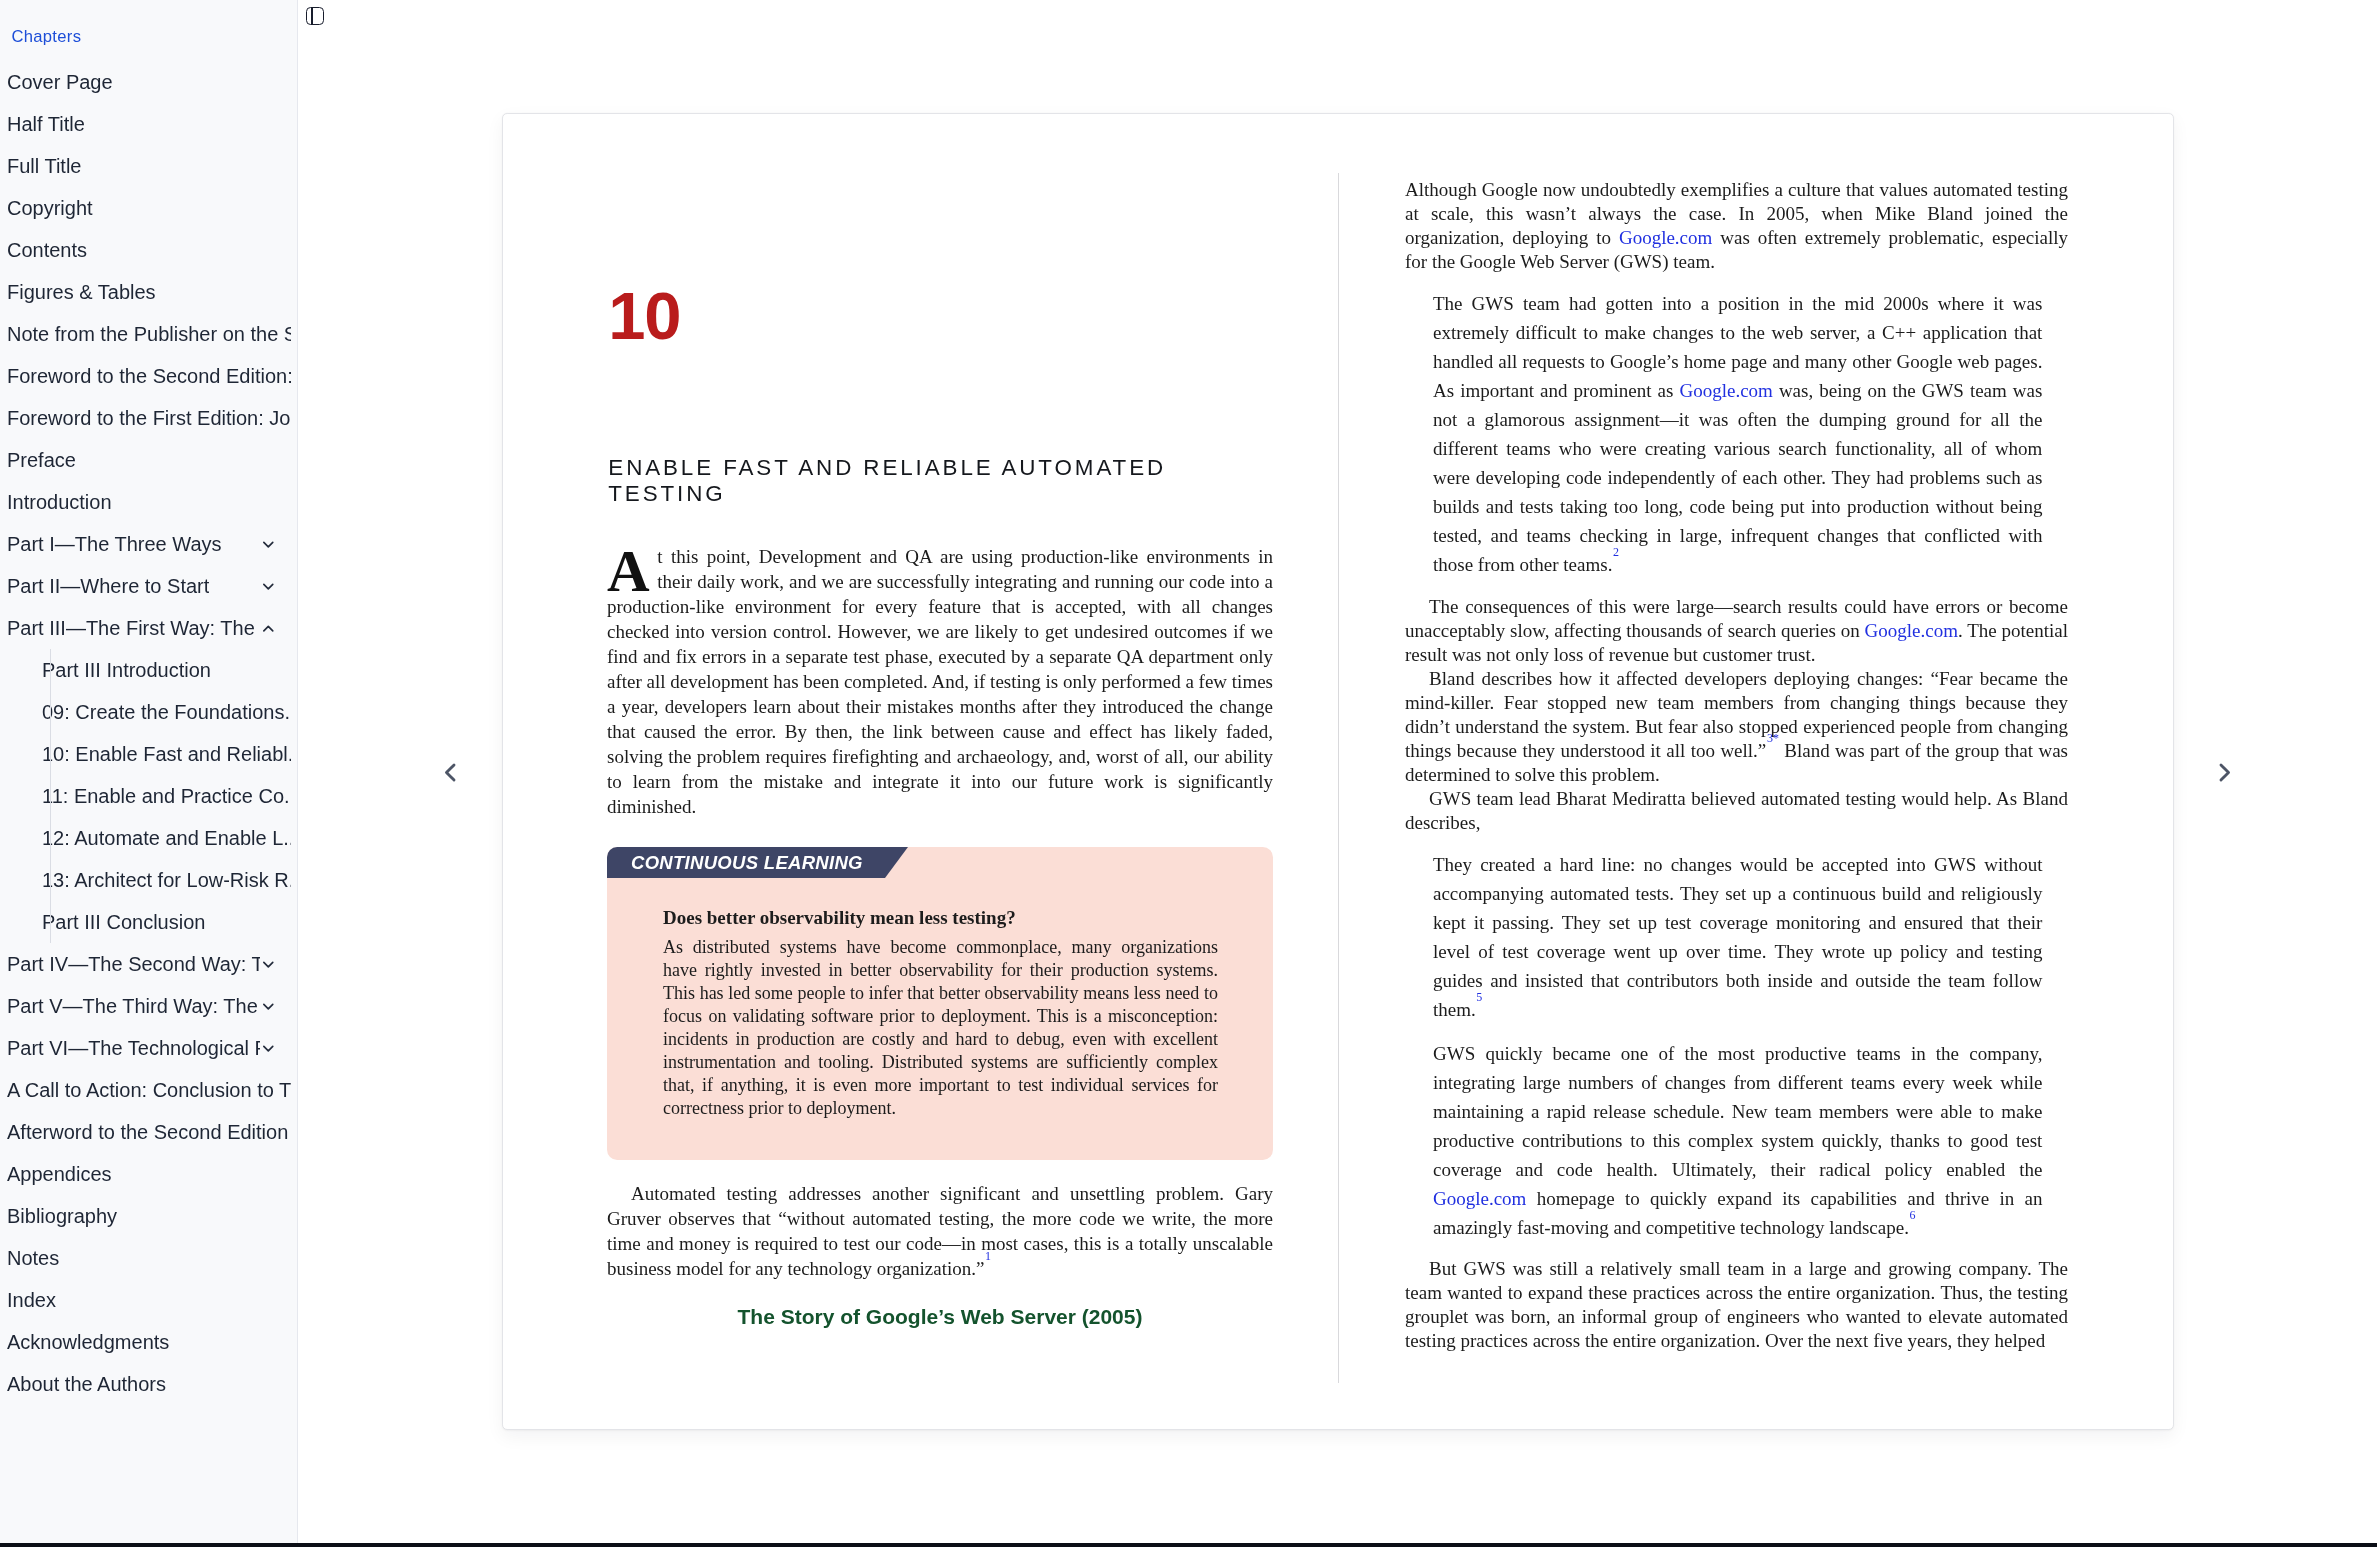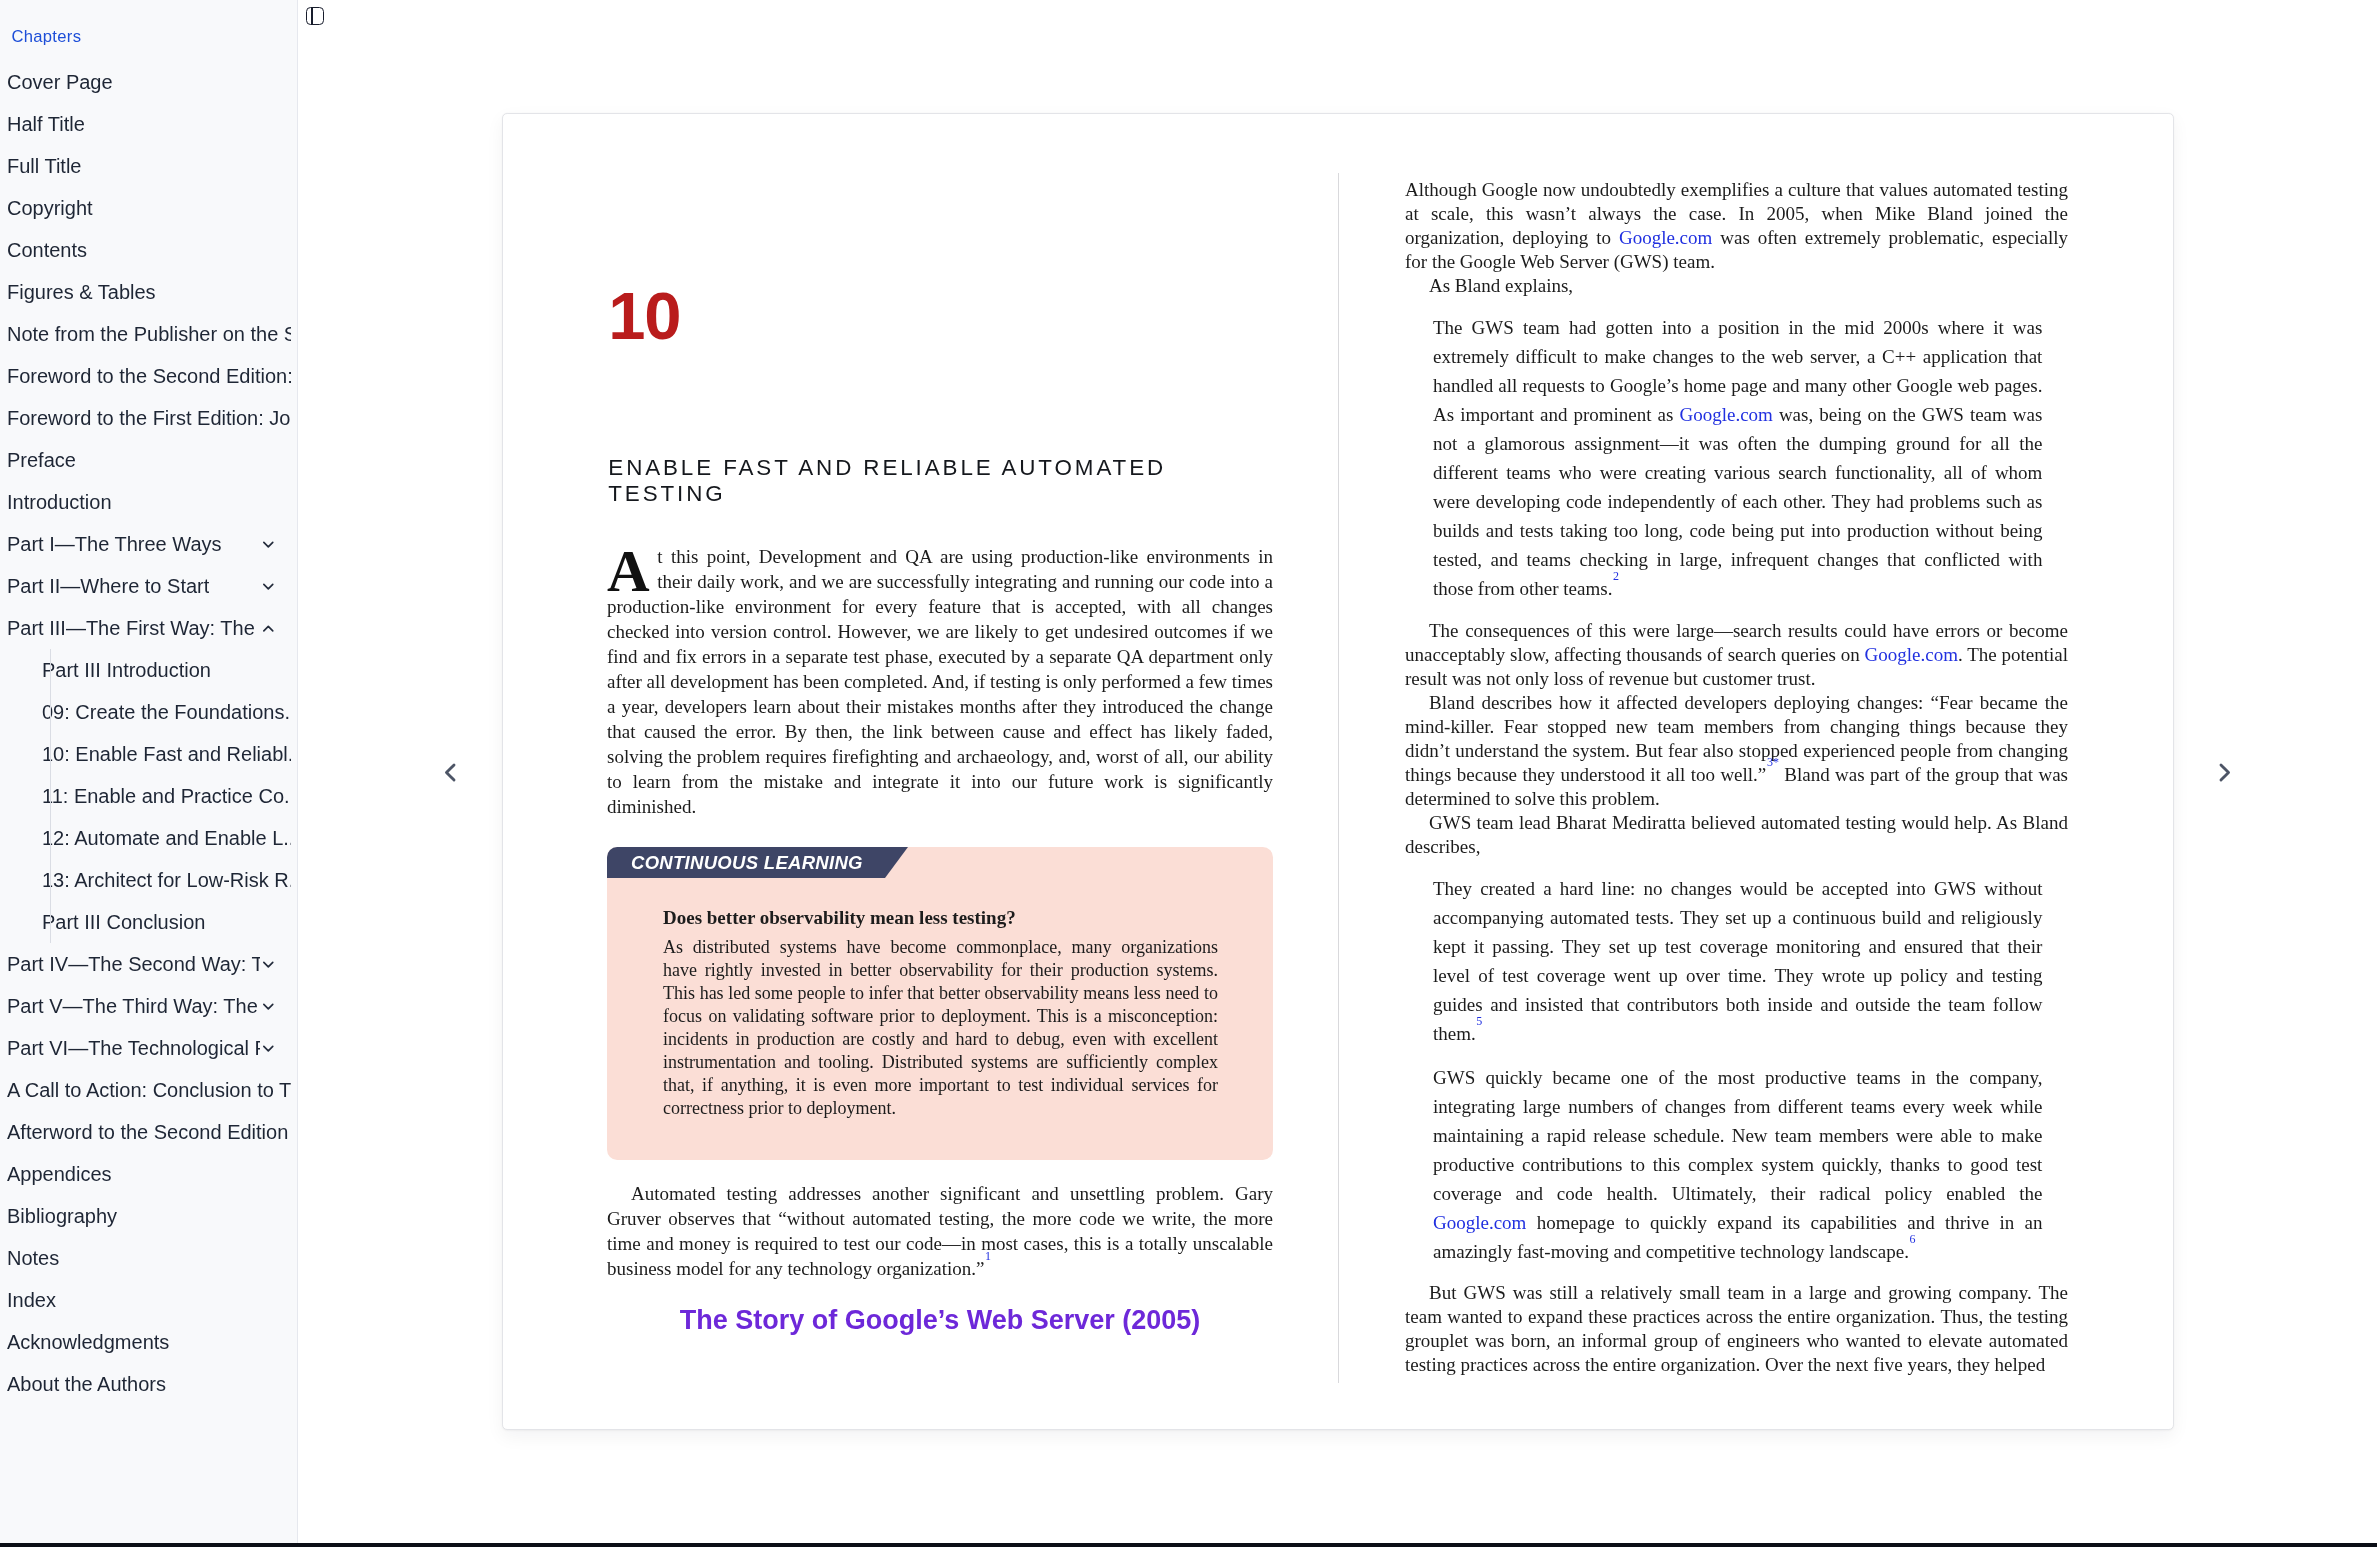--- a/index.html
+++ b/index.html
@@ -87,21 +87,21 @@
   }
   #callout-body{
     margin:6.4px 55px 0 56px;font-size:18px;line-height:23px;text-align:justify;
   }
   #automated{
     position:absolute;top:1067px;left:0;width:666px;
     font-size:19px;line-height:25px;text-align:justify;text-indent:24px;
   }
   #story-heading{
     position:absolute;top:1191px;left:0;width:666px;text-align:center;
-    font-family:"Liberation Sans",sans-serif;font-weight:700;font-size:27px;color:#6d28d9;
+    font-family:"Liberation Sans",sans-serif;font-weight:700;font-size:21px;color:#14532d;
   }
   
   #rcol{
     position:absolute;left:902px;top:64px;width:663px;
     font-size:19px;line-height:24px;text-align:justify;
   }
   #rcol p{margin:0;}
   #rcol p.ind{text-indent:24px;}
   #rcol .quote{
     margin:15.3px 25.6px 15.3px 28px;line-height:29px;text-align:justify;
@@ -284,21 +284,20 @@
         <div id="callout-body" class="serif">As distributed systems have become commonplace, many organizations have rightly invested in better observability for their production systems. This has led some people to infer that better observability means less need to focus on validating software prior to deployment. This is a misconception: incidents in production are costly and hard to debug, even with excellent instrumentation and tooling. Distributed systems are sufficiently complex that, if anything, it is even more important to test individual services for correctness prior to deployment.</div>
       </div>
 
       <div id="automated" class="serif">Automated testing addresses another significant and unsettling problem. Gary Gruver observes that “without automated testing, the more code we write, the more time and money is required to test our code—in most cases, this is a totally unscalable business model for any technology organization.”<sup class="fn">1</sup></div>
 
       <div id="story-heading">The Story of Google’s Web Server (2005)</div>
     </div>
 
     <div id="rcol" class="serif">
         <p>Although Google now undoubtedly exemplifies a culture that values automated testing at scale, this wasn’t always the case. In 2005, when Mike Bland joined the organization, deploying to <a class="link">Google.com</a> was often extremely problematic, especially for the Google Web Server (GWS) team.</p>
-        <p class="ind">As Bland explains,</p>
         <div class="quote">The GWS team had gotten into a position in the mid 2000s where it was extremely difficult to make changes to the web server, a C++ application that handled all requests to Google’s home page and many other Google web pages. As important and prominent as <a class="link">Google.com</a> was, being on the GWS team was not a glamorous assignment—it was often the dumping ground for all the different teams who were creating various search functionality, all of whom were developing code independently of each other. They had problems such as builds and tests taking too long, code being put into production without being tested, and teams checking in large, infrequent changes that conflicted with those from other teams.<sup class="fn">2</sup></div>
         <p class="ind">The consequences of this were large—search results could have errors or become unacceptably slow, affecting thousands of search queries on <a class="link">Google.com</a>. The potential result was not only loss of revenue but customer trust.</p>
         <p class="ind">Bland describes how it affected developers deploying changes: “Fear became the mind-killer. Fear stopped new team members from changing things because they didn’t understand the system. But fear also stopped experienced people from changing things because they understood it all too well.”<sup class="fn">3*</sup> Bland was part of the group that was determined to solve this problem.</p>
         <p class="ind">GWS team lead Bharat Mediratta believed automated testing would help. As Bland describes,</p>
         <div class="quote">They created a hard line: no changes would be accepted into GWS without accompanying automated tests. They set up a continuous build and religiously kept it passing. They set up test coverage monitoring and ensured that their level of test coverage went up over time. They wrote up policy and testing guides and insisted that contributors both inside and outside the team follow them.<sup class="fn">5</sup></div>
         <div class="quote">GWS quickly became one of the most productive teams in the company, integrating large numbers of changes from different teams every week while maintaining a rapid release schedule. New team members were able to make productive contributions to this complex system quickly, thanks to good test coverage and code health. Ultimately, their radical policy enabled the <a class="link">Google.com</a> homepage to quickly expand its capabilities and thrive in an amazingly fast-moving and competitive technology landscape.<sup class="fn">6</sup></div>
         <p class="ind">But GWS was still a relatively small team in a large and growing company. The team wanted to expand these practices across the entire organization. Thus, the testing grouplet was born, an informal group of engineers who wanted to elevate automated testing practices across the entire organization. Over the next five years, they helped</p>
       </div>
   </div>
 </div>

